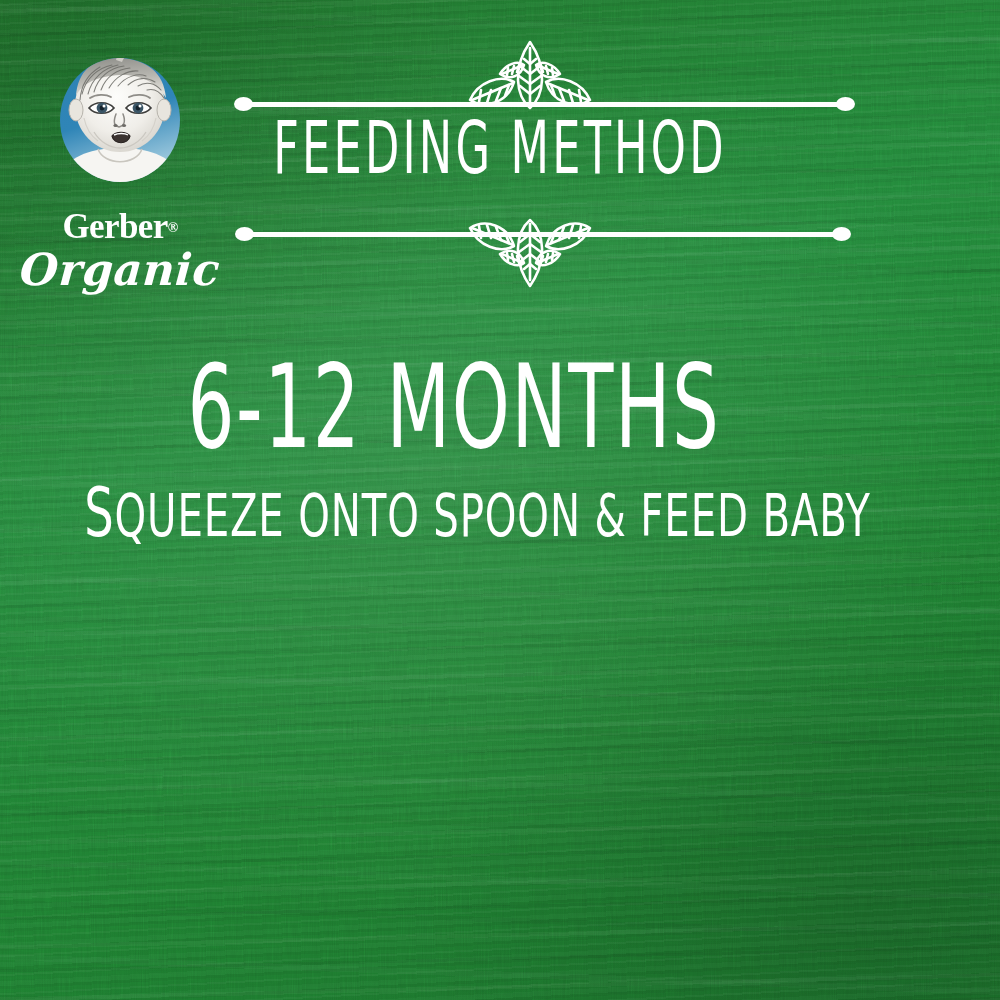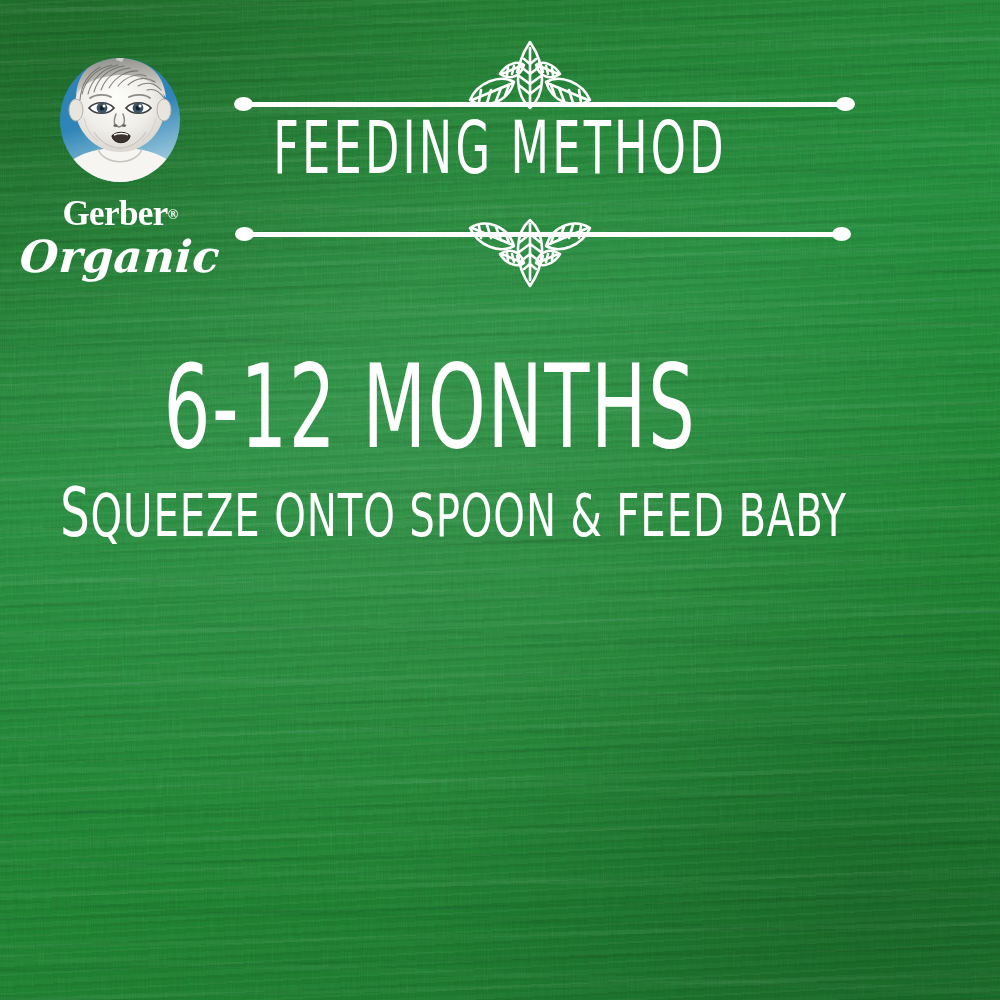--- a/index.html
+++ b/index.html
@@ -83,21 +83,21 @@
     margin: 0 auto;
     position: relative;
   }
   .gerber-word {
     font-family: "Liberation Serif", serif;
     font-weight: bold;
     color: #ffffff;
     font-size: 35px;
     letter-spacing: -0.6px;
     line-height: 1;
-    margin-top: 4px;
+    margin-top: 17px;
     white-space: nowrap;
   }
   .gerber-word .reg {
     font-size: 14px;
     vertical-align: 6px;
     font-weight: bold;
   }
   .organic-word {
     color: #ffffff;
     font-size: 44px;
@@ -150,20 +150,21 @@
     white-space: nowrap;
   }
 
   
   .block {
     position: absolute;
     left: 0;
     width: 860px;
     text-align: center;
     color: #ffffff;
+    padding-left: 24px;
   }
   .age {
     font-family: "DejaVu Sans Condensed", "Liberation Sans Narrow", "Liberation Sans", sans-serif;
     font-size: 100px;
     line-height: 1;
     letter-spacing: 2px;
     transform: scaleX(0.82) scaleY(1.16);
     transform-origin: 50% 50%;
     white-space: nowrap;
   }

